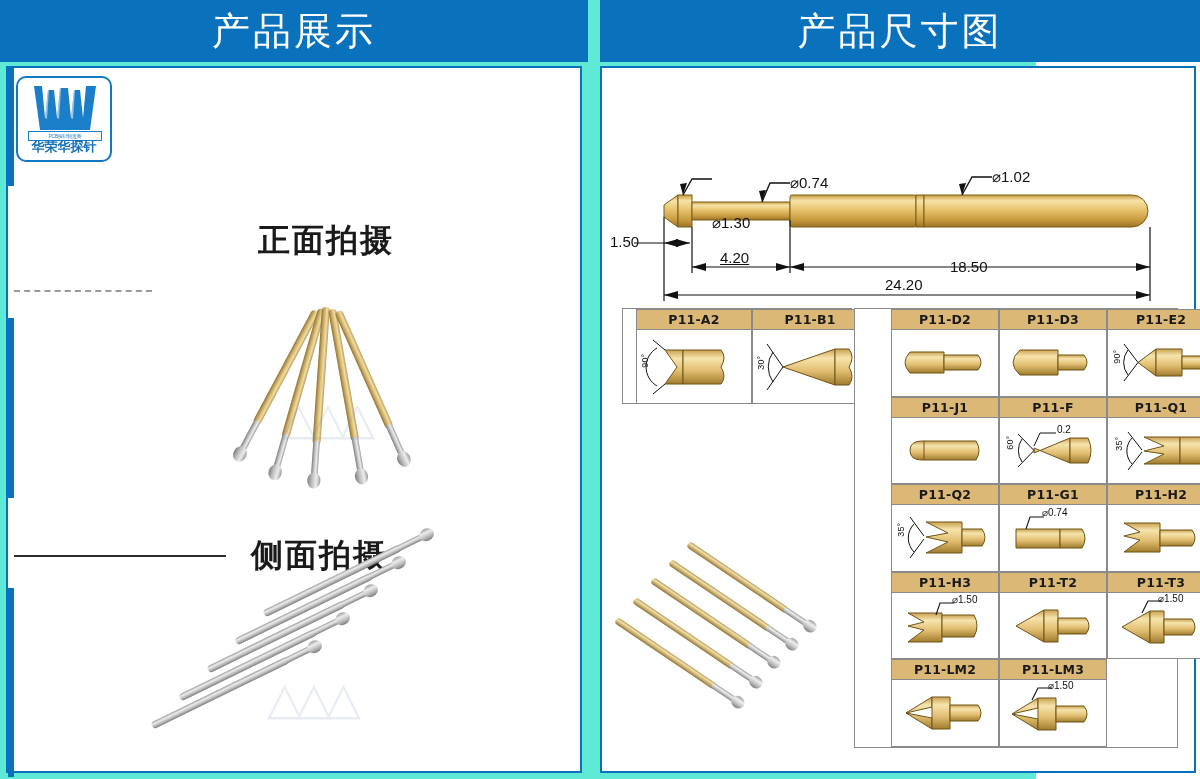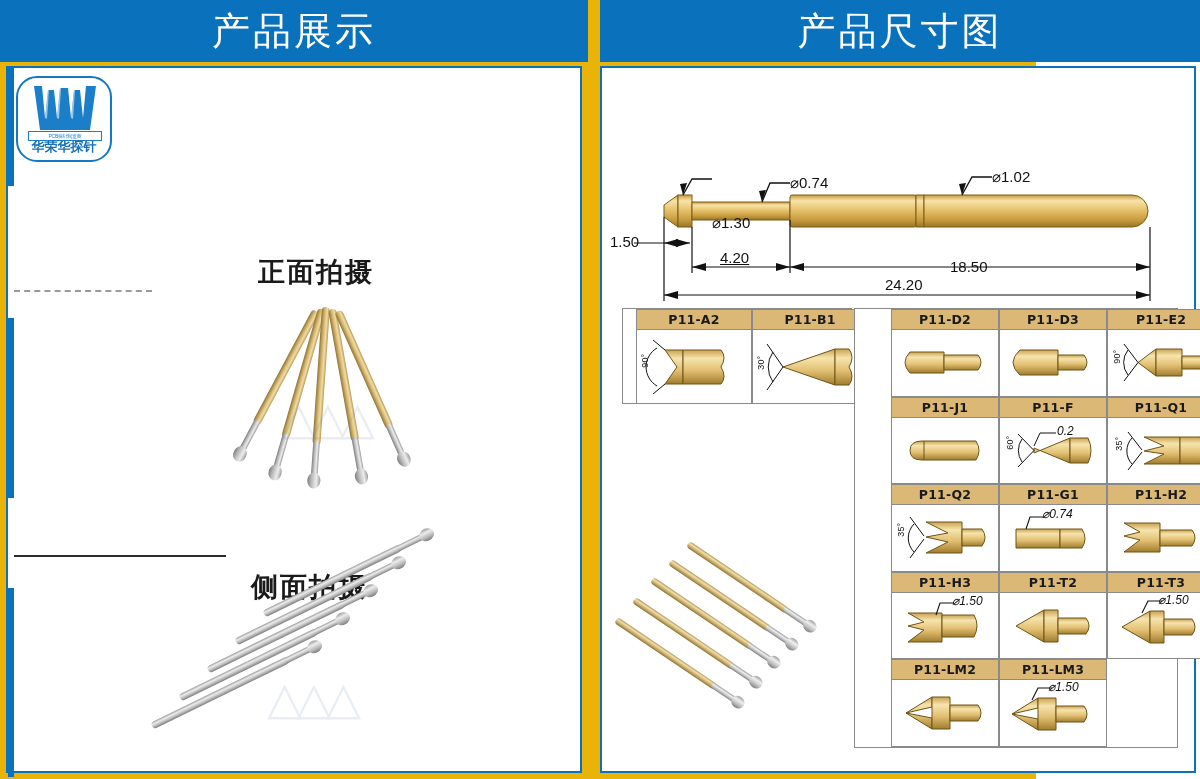--- a/index.html
+++ b/index.html
@@ -3,21 +3,21 @@
 <meta charset="utf-8">
 <style>
   * { box-sizing: border-box; }
   html, body {
     margin: 0; padding: 0;
     width: 1200px; height: 779px;
     background: #ffffff;
     font-family: "Liberation Sans", "DejaVu Sans", sans-serif;
     overflow: hidden;
   }
-  .page { position: relative; width: 1036px; height: 779px; background: #eab308; }
+  .page { position: relative; width: 1036px; height: 779px; background: #5eead4; }
 
   
   .hdr {
     position: absolute; top: 0; height: 62px;
     background: #0a72bc;
     color: #ffffff;
     display: flex; align-items: center; justify-content: center;
   }
   .hdr-left  { left: 0;   width: 588px; }
   .hdr-right { left: 600px; width: 600px; }
@@ -32,21 +32,21 @@
   .panel-left  { left: 6px;  top: 66px; width: 576px; height: 707px; border: 2px solid #0a72bc; }
   .panel-right { left: 600px; top: 66px; width: 596px; height: 707px; border: 2px solid #0a72bc; }
 
   
   .vbar { position: absolute; left: 0; width: 6px; background: #0a72bc; }
 
   
   .logo {
     position: absolute; left: 8px; top: 8px;
     width: 96px; height: 86px;
-    border: 2px solid #1479c4; border-radius: 21px;
+    border: 2px solid #1479c4; border-radius: 10px;
     background: #fff; overflow: hidden;
   }
   .logo-mark {
     position: absolute; left: 14px; top: 6px; width: 66px; height: 52px;
   }
   .logo-sub {
     position: absolute; left: 10px; top: 53px; width: 74px; height: 10px;
     background: #fff; border: 1px solid #1a7ec8;
     font-size: 5px; color: #1a7ec8; text-align: center; line-height: 8px;
     letter-spacing: -.3px; overflow: hidden;
@@ -54,24 +54,23 @@
   .logo-name {
     position: absolute; left: 0; bottom: 4px; width: 100%;
     text-align: center; color: #1570b8; font-size: 13px; font-weight: 700;
     letter-spacing: 0px;
     font-family: "DejaVu Sans", "Liberation Sans", sans-serif;
   }
 
   
   .cap {
     position: absolute;
-    color: #1a1a1a; font-size: 27px; font-weight: 700; letter-spacing: 2px;
+    color: #1a1a1a; font-size: 32px; font-weight: 700; letter-spacing: 2px;
     font-family: "DejaVu Sans", "Liberation Sans", sans-serif;
     white-space: nowrap;
-    margin-top: 35px;
   }
   .cap-front { left: 250px; top: 151px; }
   .cap-side  { left: 243px; top: 466px; }
 
   .dash-line {
     position: absolute; left: 6px; top: 222px; width: 138px; height: 0;
     border-top: 2px dashed #9a9a9a;
   }
   .solid-line {
     position: absolute; left: 6px; top: 487px; width: 212px; height: 0;
@@ -109,22 +108,22 @@
 
   .grid5 { display: grid; grid-template-columns: 1fr 1fr 1fr; }
   .grid2 { display: grid; grid-template-columns: 1fr 1fr; }
   .gcell { display: flex; flex-direction: column; }
   .gart { flex: 1; position: relative; background: #fff; border: 1px solid #8a8a8a; border-top: none; }
   .ang {
     position: absolute; font-size: 9px; color: #111;
     font-family: "Liberation Sans", sans-serif;
   }
   .ang-v { writing-mode: vertical-rl; transform: rotate(180deg); }
-  .lead { position: absolute; font-size: 12px; color: #111; white-space: nowrap;
-          font-family: "Liberation Sans", sans-serif; font-style: italic; }
+  .lead { position: absolute; font-size: 10px; color: #111; white-space: nowrap;
+          font-family: "Liberation Sans", sans-serif; }
   svg { display: block; overflow: visible; }
 </style>
 </head>
 <body>
 
 <div class="page">
 
   <div class="hdr hdr-left">
     <span class="hdr-title">产品展示</span>
   </div>

